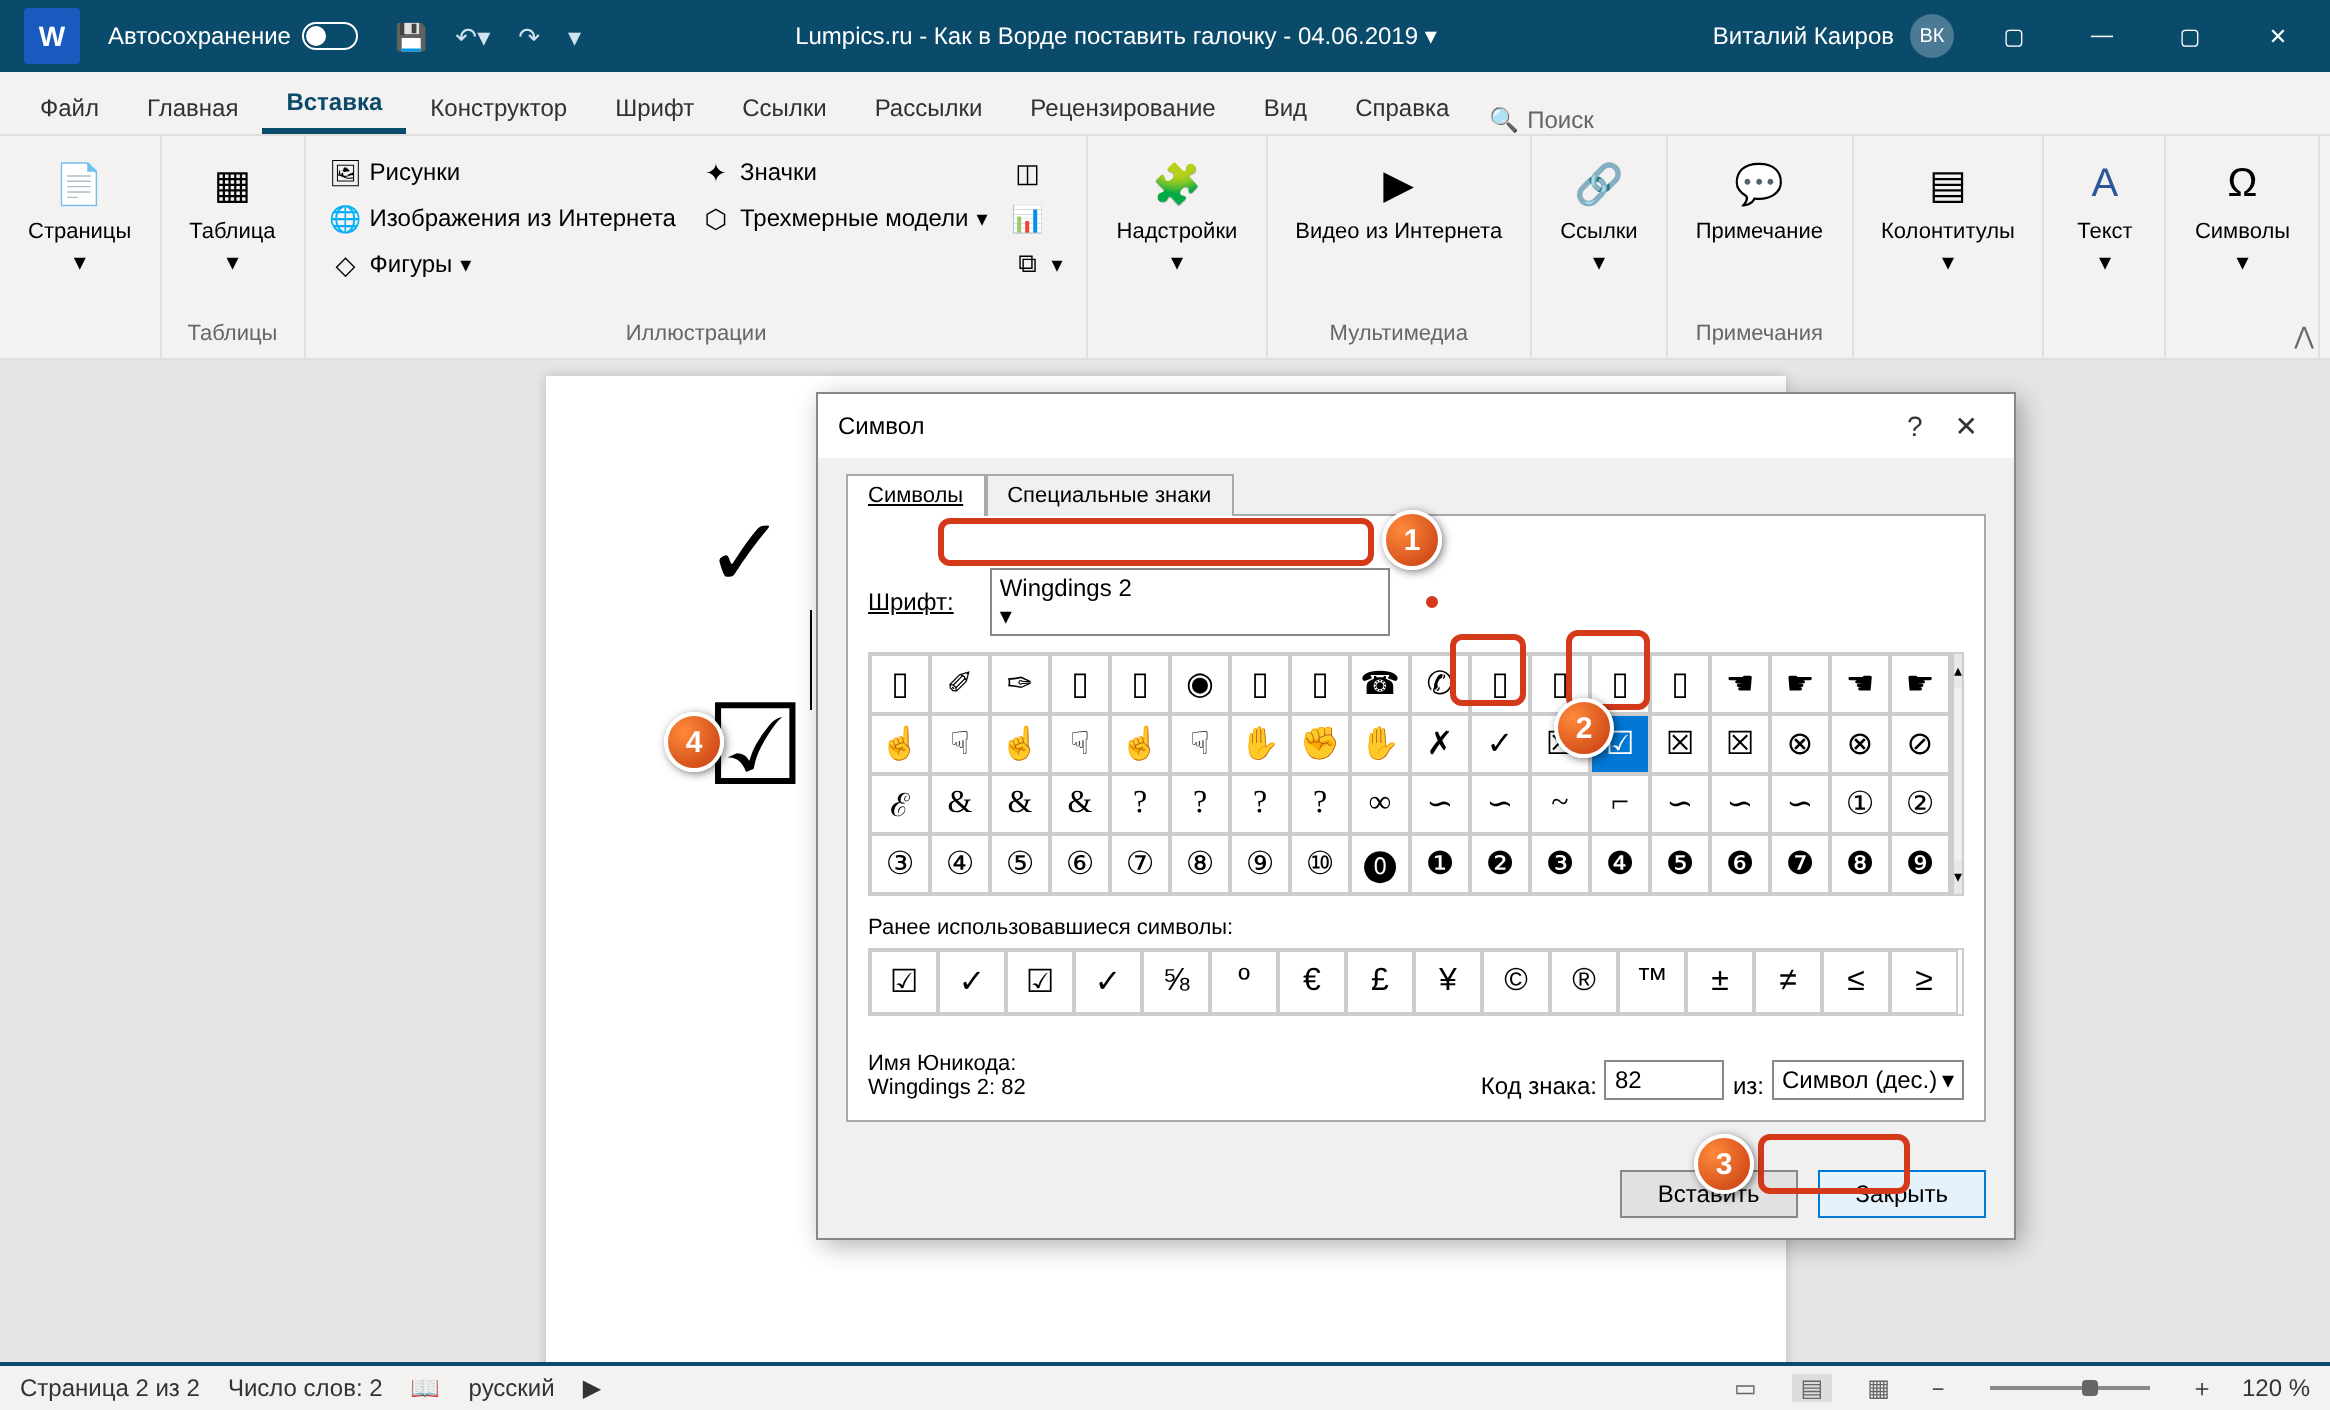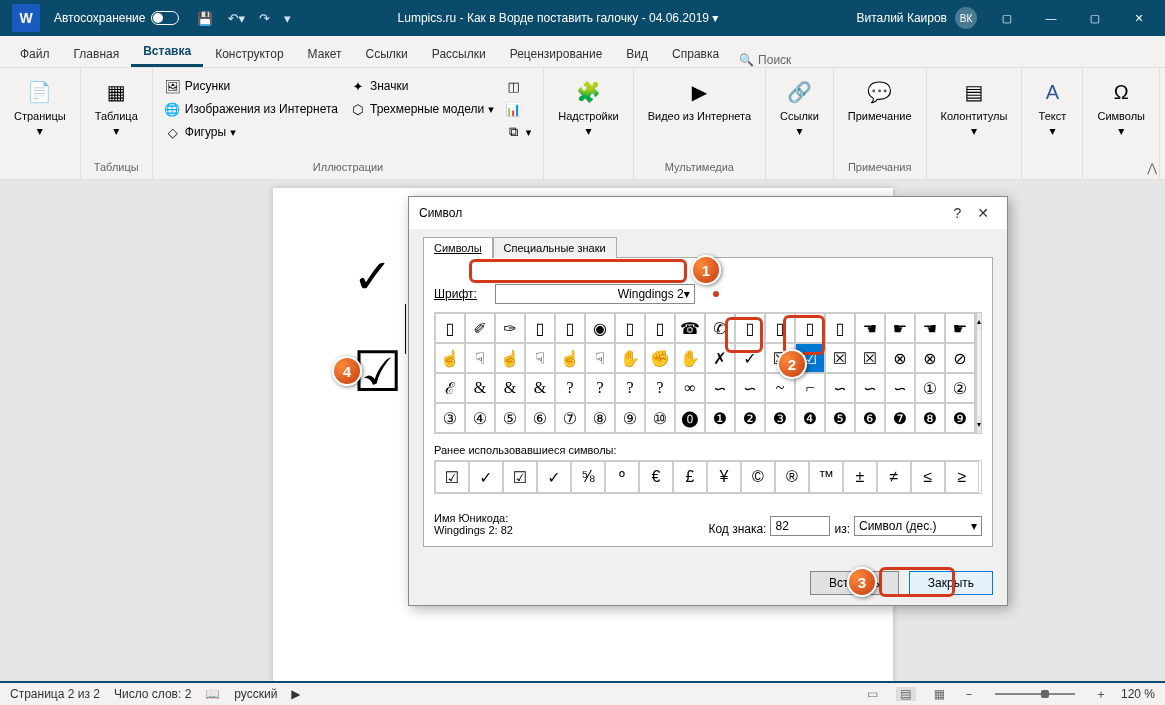--- a/index.html
+++ b/index.html
@@ -44,37 +44,37 @@
 .dlg-title{display:flex;align-items:center;padding:6px 10px;background:#fff;}
 .dlg-title .t{flex:1;font-size:12px;}
 .dlg-title .btn{padding:2px 8px;color:#333;font-size:14px;}
 .dlg-body{padding:8px 14px 14px;}
 .dlg-tabs{display:flex;gap:0;}
 .dlg-tab{padding:4px 10px;border:1px solid #aaa;background:#f0f0f0;font-size:11px;border-bottom:none;}
 .dlg-tab.active{background:#fff;text-decoration:underline;}
 .dlg-panel{border:1px solid #aaa;background:#fff;padding:10px;margin-top:-1px;}
 .font-row{display:flex;align-items:center;gap:18px;margin-bottom:8px;margin-top:16px;}
 .font-row label{text-decoration:underline;}
-.font-select{border:1px solid #888;padding:2px 4px;width:200px;background:#fff;display:flex;justify-content:flex-end;}
+.font-select{border:1px solid #888;padding:2px 4px;width:200px;background:#fff;display:flex;justify-content:flex-start;flex-direction:column;}
 .sym-grid-wrap{display:flex;}
 .sym-grid{display:grid;grid-template-columns:repeat(18,30px);grid-auto-rows:30px;border:1px solid #ccc;}
 .sym-cell{border:0.5px solid #ccc;display:flex;align-items:center;justify-content:center;font-size:16px;font-family:'Segoe UI Symbol',serif;background:#fff;}
 .sym-cell.sel{background:#0078d4;color:#fff;}
 .scrollbar{width:17px;background:#f0f0f0;border:1px solid #ccc;display:flex;flex-direction:column;}
 .scrollbar .arr{height:17px;background:#e8e8e8;display:flex;align-items:center;justify-content:center;font-size:8px;}
 .scrollbar .track{flex:1;position:relative;}
 .scrollbar .thumb{position:absolute;left:2px;right:2px;top:0;height:30px;background:#cdcdcd;}
 .recent-label{margin:10px 0 4px;font-size:11px;}
 .recent-grid{display:grid;grid-template-columns:repeat(16,34px);grid-auto-rows:32px;border:1px solid #ccc;}
 .recent-cell{border:0.5px solid #ccc;display:flex;align-items:center;justify-content:center;font-size:16px;background:#fff;}
 .uni-row{display:flex;align-items:flex-end;margin-top:8px;gap:4px;}
 .uni-left{flex:1;margin-top:10px;}
 .uni-left .lbl{font-size:11px;}
 .code-input{border:1px solid #888;padding:2px 4px;width:60px;background:#fff;}
-.from-select{border:1px solid #888;padding:2px 4px;width:128px;background:#fff;display:flex;justify-content:space-between;}
+.from-select{border:1px solid #888;padding:2px 4px;width:96px;background:#fff;display:flex;justify-content:space-between;}
 .btn-row{display:flex;gap:8px;margin-top:10px;align-items:center;}
 .dbtn{border:1px solid #888;background:#e1e1e1;padding:3px 12px;font-size:11px;}
 .dlg-footer{display:flex;justify-content:flex-end;gap:10px;padding:10px 14px;align-items:center;}
 .fbtn{border:1px solid #888;background:#e1e1e1;padding:4px 18px;font-size:12px;}
 .fbtn.close{border:1px solid #0078d4;background:#e5f1fb;}
 .callout{position:absolute;width:30px;height:30px;border-radius:50%;background:radial-gradient(circle at 30% 30%,#ff8a3a,#c43a10);color:#fff;font-weight:bold;display:flex;align-items:center;justify-content:center;font-size:15px;border:2px solid #fff;box-shadow:1px 1px 4px rgba(0,0,0,0.5);z-index:50;}
 .highlight{position:absolute;border:3px solid #d43a1a;border-radius:6px;z-index:40;pointer-events:none;}
 </style>
 </head>
 <body>
@@ -100,21 +100,21 @@
   <div class="winbtn">—</div>
   <div class="winbtn">▢</div>
   <div class="winbtn">✕</div>
 </div>
 
 <div class="tabs">
   <div class="tab">Файл</div>
   <div class="tab">Главная</div>
   <div class="tab active">Вставка</div>
   <div class="tab">Конструктор</div>
-  <div class="tab">Макет</div>
+  <div class="tab">Шрифт</div>
   <div class="tab">Ссылки</div>
   <div class="tab">Рассылки</div>
   <div class="tab">Рецензирование</div>
   <div class="tab">Вид</div>
   <div class="tab">Справка</div>
   <div class="search">
       <span>🔍</span>
       <span>Поиск</span>
     </div>
 </div>

